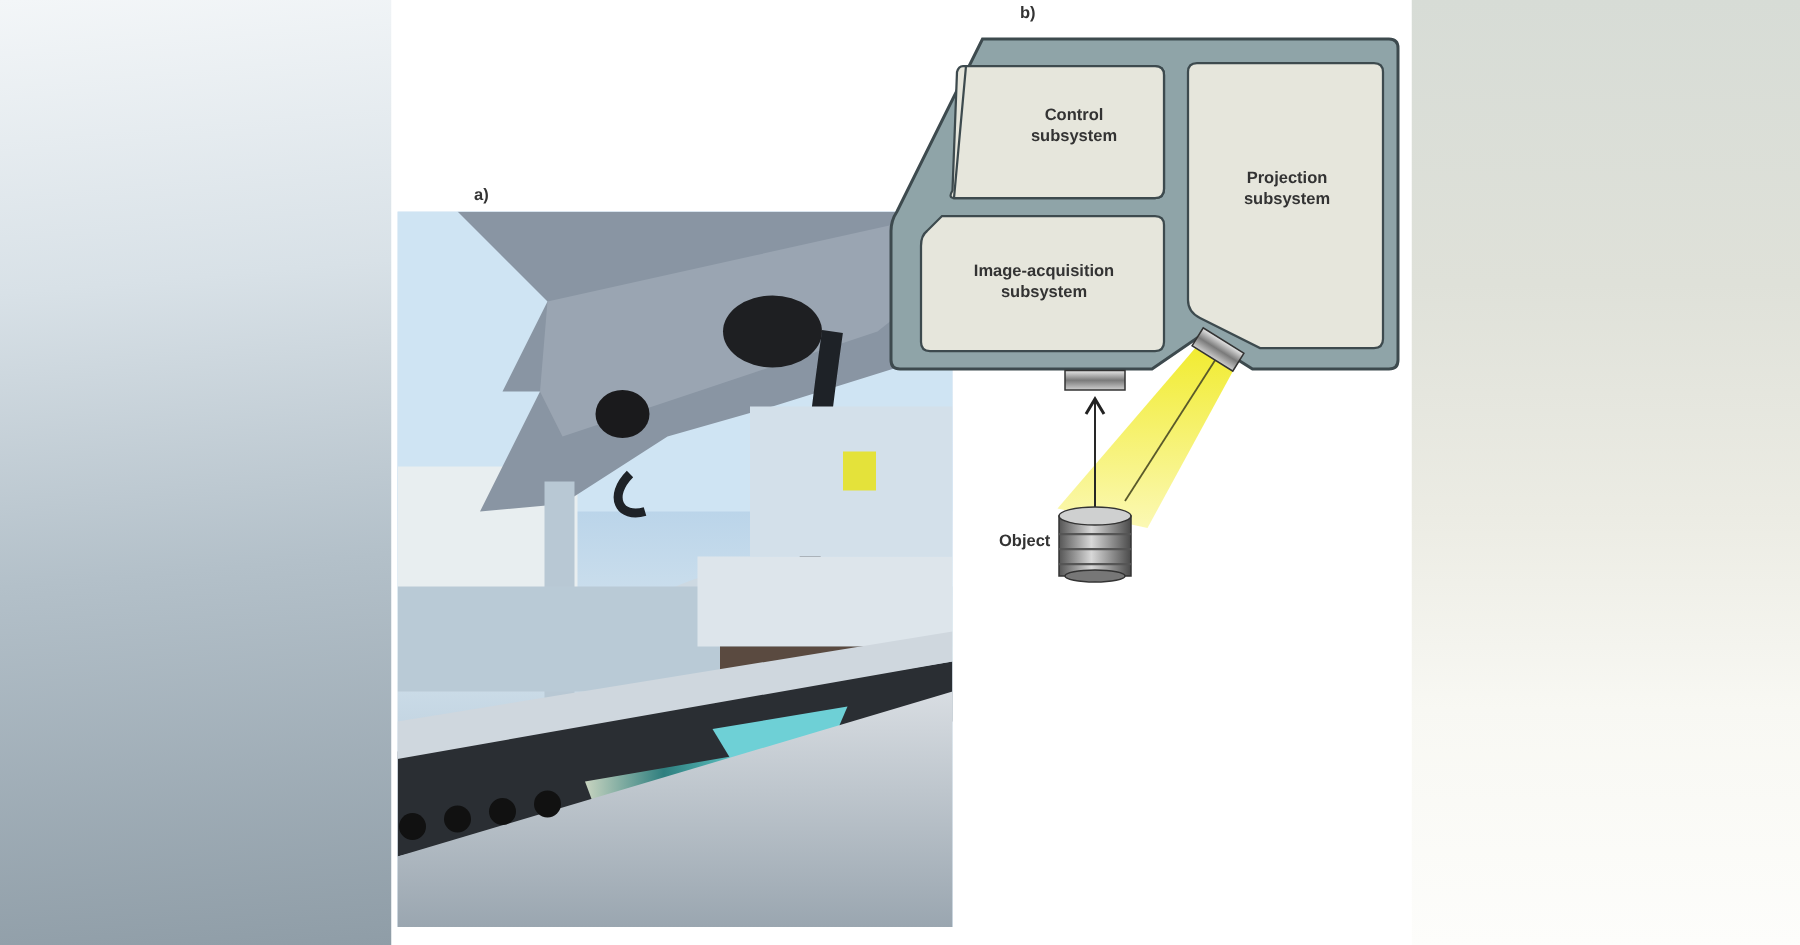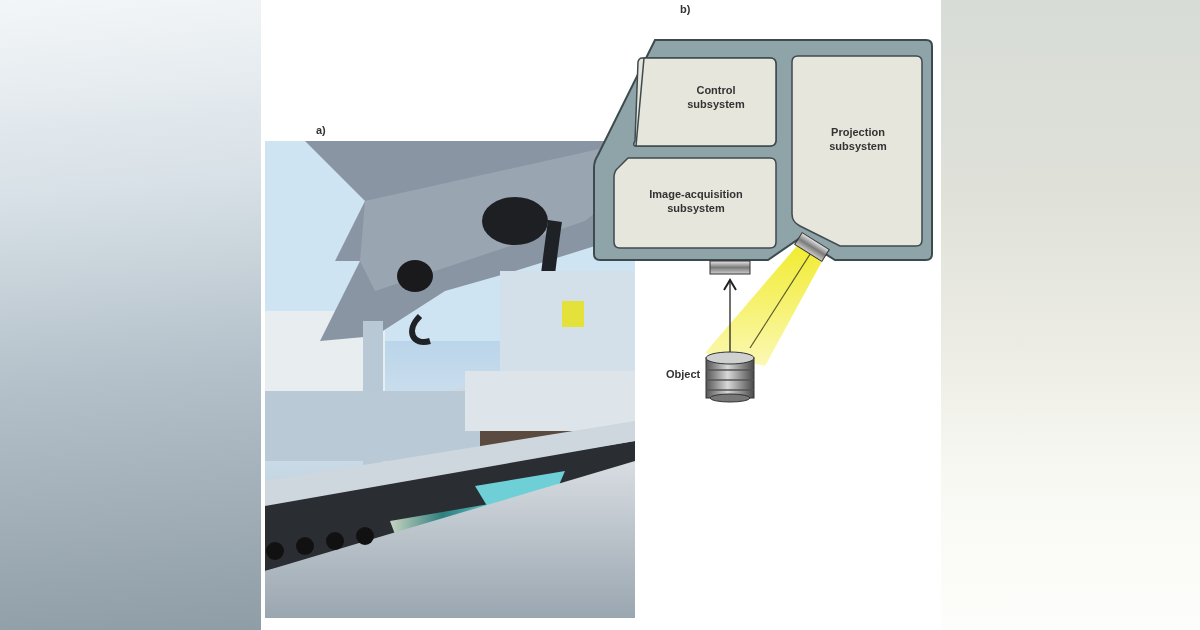--- a/index.html
+++ b/index.html
@@ -5,21 +5,21 @@
   html, body { margin: 0; padding: 0; }
   body { width: 1200px; height: 630px; position: relative; overflow: hidden; background: #ffffff; font-family: "Liberation Sans", sans-serif; }
   .side-left { position: absolute; left: 0; top: 0; width: 261px; height: 630px;
     background: linear-gradient(175deg, #f3f6f8 0%, #d8e1e7 30%, #b3c0c9 60%, #8f9da7 100%); }
   .side-right { position: absolute; left: 941px; top: 0; width: 259px; height: 630px;
     background: linear-gradient(180deg, #d7dcd6 0%, #dfe1d9 30%, #ecece4 55%, #f8f8f3 75%, #fdfdfb 100%); }
   .center { position: absolute; left: 261px; top: 0; width: 680px; height: 630px; background: #ffffff; }
   .label { position: absolute; font-family: "Liberation Sans", sans-serif; font-weight: bold; font-size: 11px; color: #333; }
   .photo { position: absolute; left: 265px; top: 141px; width: 370px; height: 477px; overflow: hidden;
     background: linear-gradient(180deg, #cfe3f2 0%, #b8d3e9 40%, #d3e3ee 60%, #9fb4c6 100%); }
-  .diagram { position: absolute; left: 590px; top: 18px; width: 350px; height: 400px; text-align: center; }
+  .diagram { position: absolute; left: 590px; top: 4px; width: 350px; height: 400px; text-align: center; }
   .diagram svg { width: 350px; height: 400px; display: block; }
   .dtext { font-family: "Liberation Sans", sans-serif; font-size: 11px; font-weight: bold; fill: #333; }
 </style>
 </head>
 <body>
 
 <div class="side-left"></div>
 <div class="side-right"></div>
 
 <div class="center"></div>

